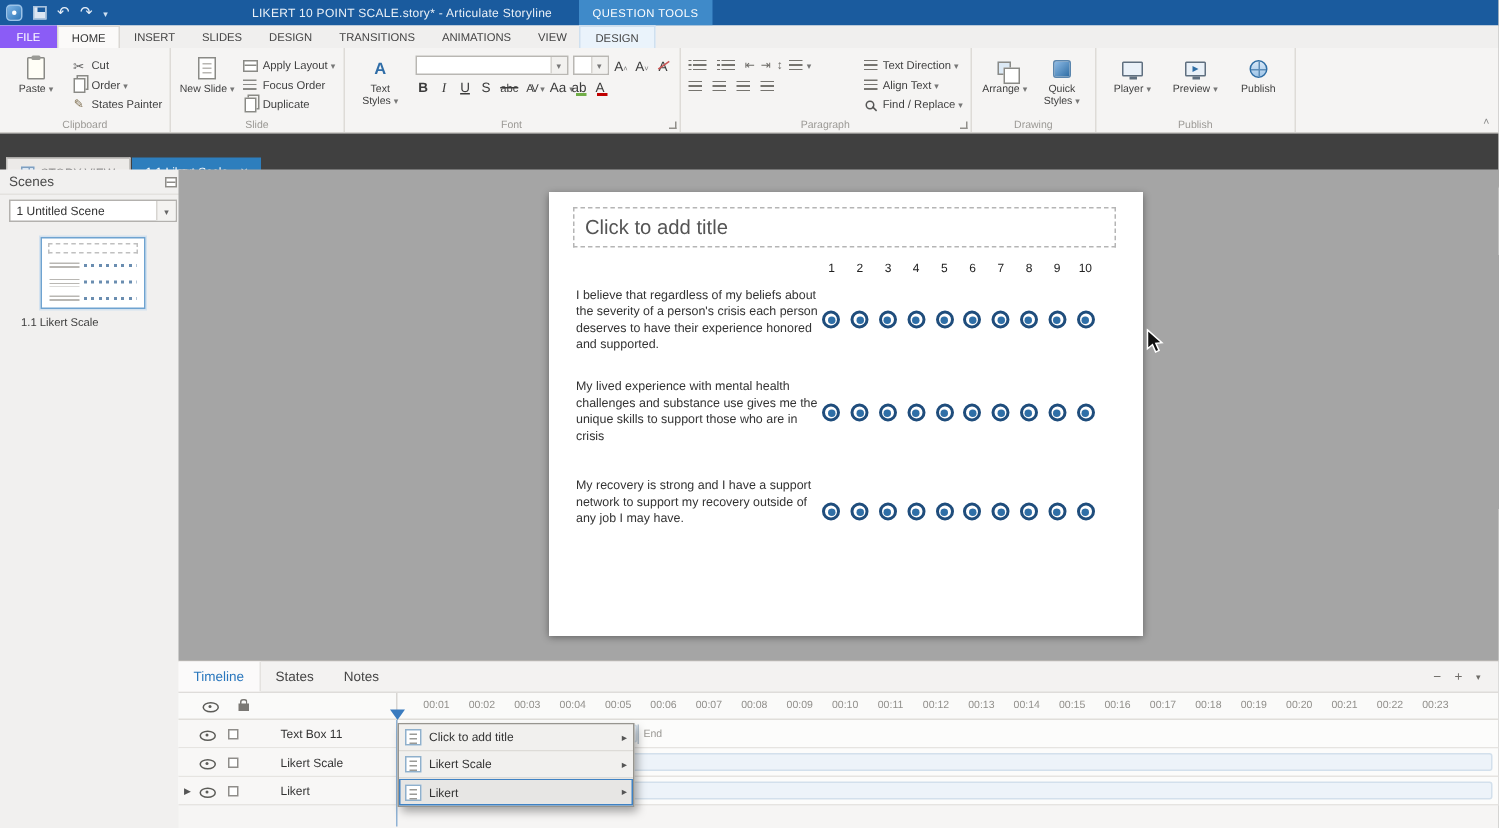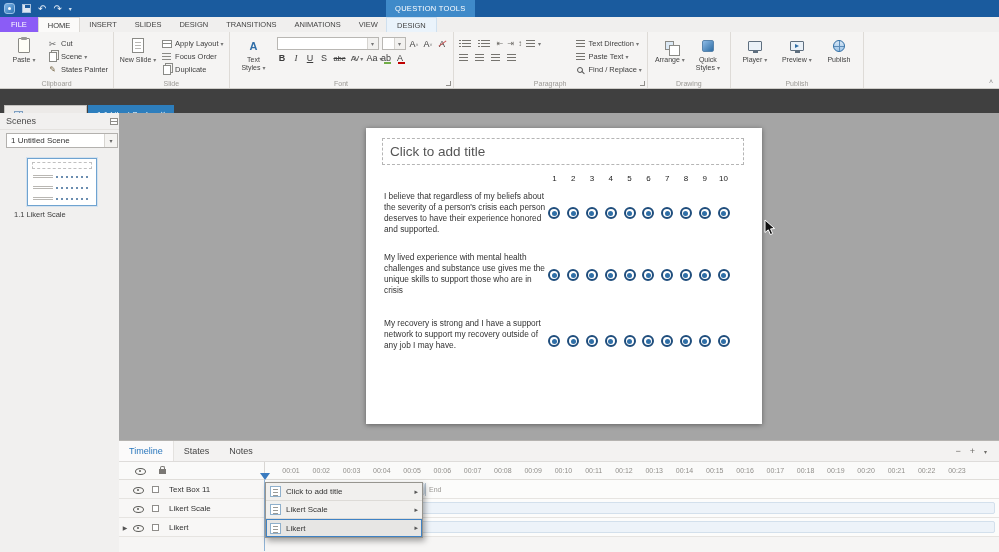--- a/index.html
+++ b/index.html
@@ -146,21 +146,21 @@
   .ticks{position:absolute;left:146px;top:0;right:0;height:100%}
   .tick{position:absolute;top:5px;transform:translateX(-50%);font-size:7px;color:#918f8b}
   .playhead{position:absolute;left:141px;top:11px;width:0;height:0;border-left:5px solid transparent;border-right:5px solid transparent;border-top:7px solid #3a7bbf;z-index:3}
   .ph-line{position:absolute;left:145px;top:39px;width:1px;height:71px;background:#8fb2d4;z-index:1}
   .tl-rows{position:absolute;left:0;top:39px;right:0;bottom:0}
   .trow{height:19px;border-bottom:1px solid #e6e4e1;position:relative;background:#fcfcfb}
   .trow .lc{position:absolute;left:0;top:0;width:146px;height:100%;border-right:1px solid #d8d6d3;display:flex;align-items:center;background:#f8f7f6}
   .expand{width:12px;text-align:center;font-size:6px;color:#555}
   .trow .i-eye{margin-left:2px}
   .chk{width:7px;height:7px;border:1px solid #8f8d8a;background:#fff;margin-left:10px}
-  .rname{margin-left:10px;font-size:8px;color:#333}
+  .rname{margin-left:28px;font-size:8px;color:#333}
   .obar{position:absolute;top:3px;height:12px;background:#edf3f9;border:1px solid #d3e0ec;border-radius:2px;z-index:0}
   .endmark{position:absolute;left:306px;top:3px;display:flex;align-items:center;gap:3px;font-size:7px;color:#9a9894;z-index:2}
   .endline{width:1px;height:13px;background:#b9c6d2}
   .tl-menu{position:absolute;left:146px;top:41px;width:158px;background:#f1f0ee;border:1px solid #97958f;box-shadow:2px 3px 6px rgba(0,0,0,.35);z-index:5}
   .mitem{height:18px;display:flex;align-items:center;padding:0 4px;gap:5px;border-bottom:1px solid #dddbd7;font-size:8px;color:#333;background:#f1f0ee}
   .mitem:last-child{border-bottom:none}
   .mitem.selected{box-shadow:inset 0 0 0 1px #3f82c4;background:#e7e6e4}
   .micon{width:11px;height:11px;border:1px solid #8fb0cc;background:#fff;position:relative;flex:0 0 auto}
   .micon::before{content:"";position:absolute;left:2px;right:2px;top:2px;height:1px;background:#9a9a96;box-shadow:0 3px 0 #9a9a96,0 6px 0 #9a9a96}
   .marrow{margin-left:auto;font-size:7px;color:#555}
@@ -170,20 +170,21 @@
 <body>
 
 <div id="titlebar">
   <div class="qat">
     <span class="app-logo"></span>
     <span class="i-save"></span>
     <span class="qicon t">↶</span>
     <span class="qicon t">↷</span>
     <span class="qcaret">▾</span>
   </div>
+  <span class="title">LIKERT 10 POINT SCALE.story* - Articulate Storyline</span>
   <span class="qtools">QUESTION TOOLS</span>
 </div>
 
 <div id="tabrow">
   <span class="file-tab">FILE</span>
   <span class="rtab active">HOME</span>
   <span class="rtab">INSERT</span>
   <span class="rtab">SLIDES</span>
   <span class="rtab">DESIGN</span>
   <span class="rtab">TRANSITIONS</span>
@@ -203,21 +204,21 @@
     </div>
     <div class="smallcol">
       <div class="smallbtn">
           <span class="sicon i-cut">✂</span>
           <span>Cut</span>
         </div>
       <div class="smallbtn">
           <span class="sicon">
             <span class="i-copy"></span>
           </span>
-          <span class="dd">Scene</span>
+          <span class="dd">Order</span>
         </div>
       <div class="smallbtn">
           <span class="sicon i-brush">✎</span>
           <span>States Painter</span>
         </div>
     </div>
     <span class="glabel">Clipboard</span>
   </div>
 
   <div class="rgroup">
@@ -324,21 +325,21 @@
       <div class="smallbtn">
           <span class="sicon">
             <span class="lines"></span>
           </span>
           <span class="dd">Text Direction</span>
         </div>
       <div class="smallbtn">
           <span class="sicon">
             <span class="lines"></span>
           </span>
-          <span class="dd">Paste Text</span>
+          <span class="dd">Align Text</span>
         </div>
       <div class="smallbtn">
           <span class="sicon">
             <span class="mag"></span>
           </span>
           <span class="dd">Find / Replace</span>
         </div>
     </div>
     <span class="dlaunch"></span>
     <span class="glabel">Paragraph</span>

